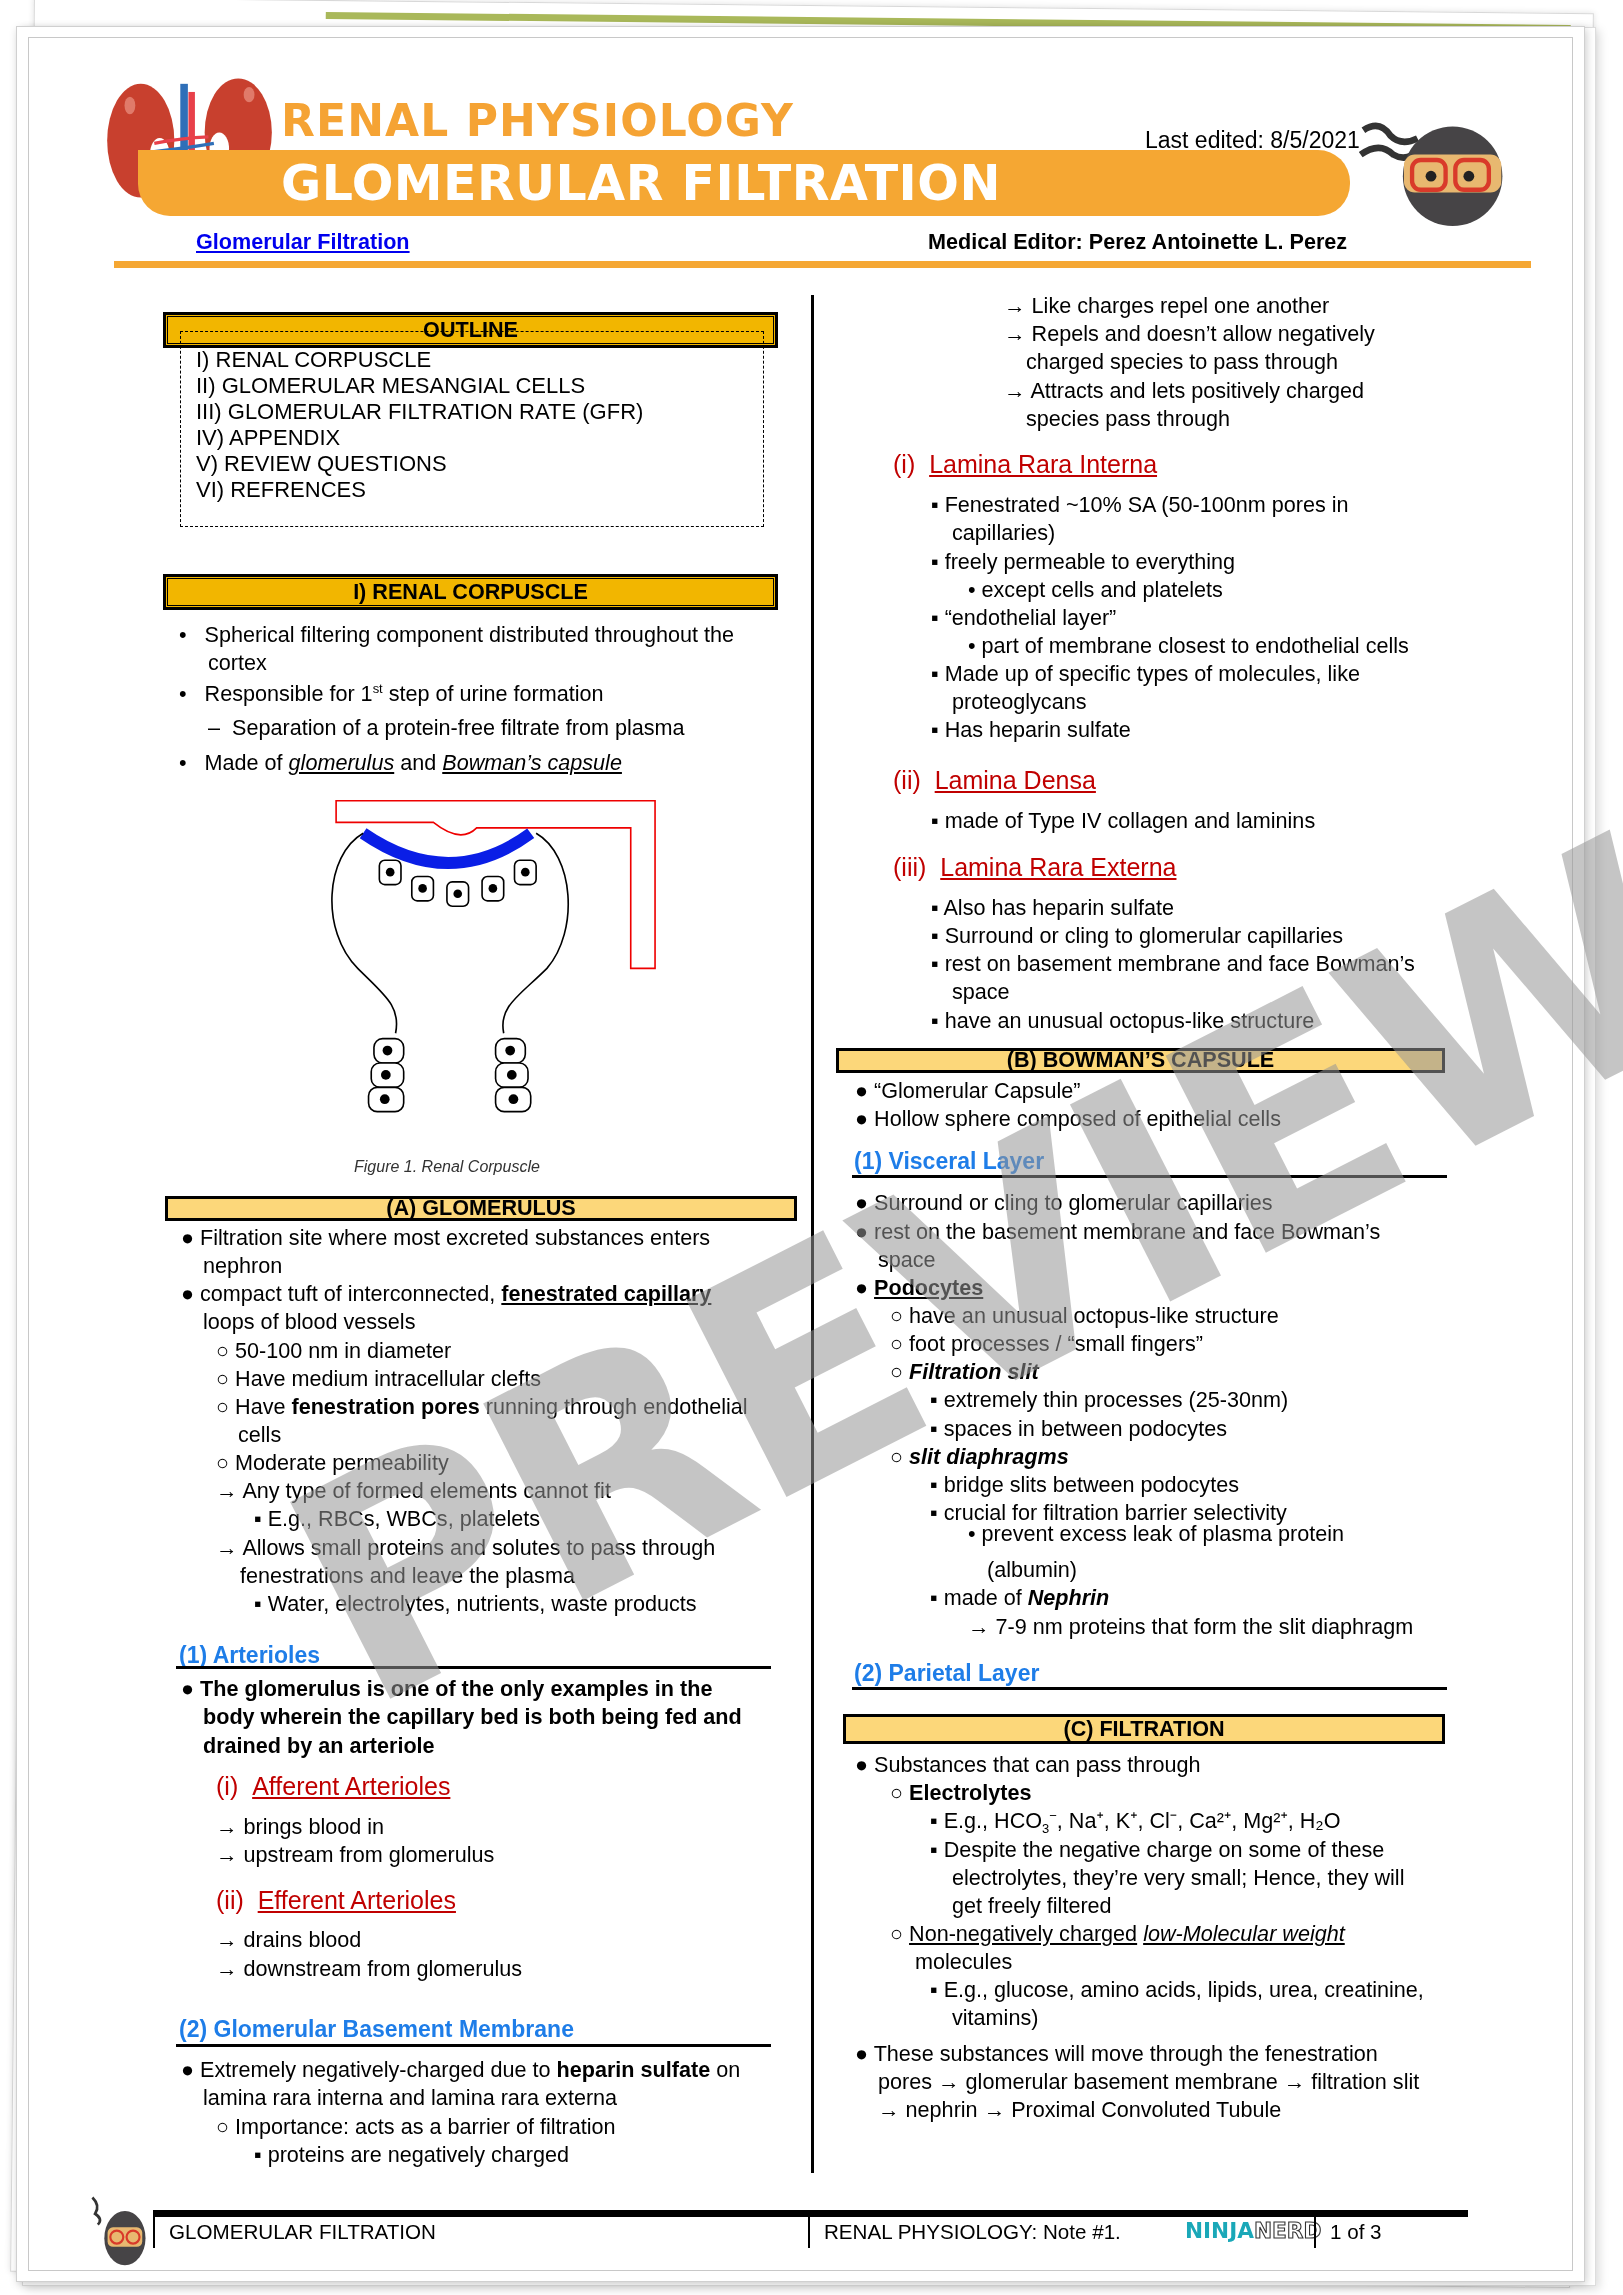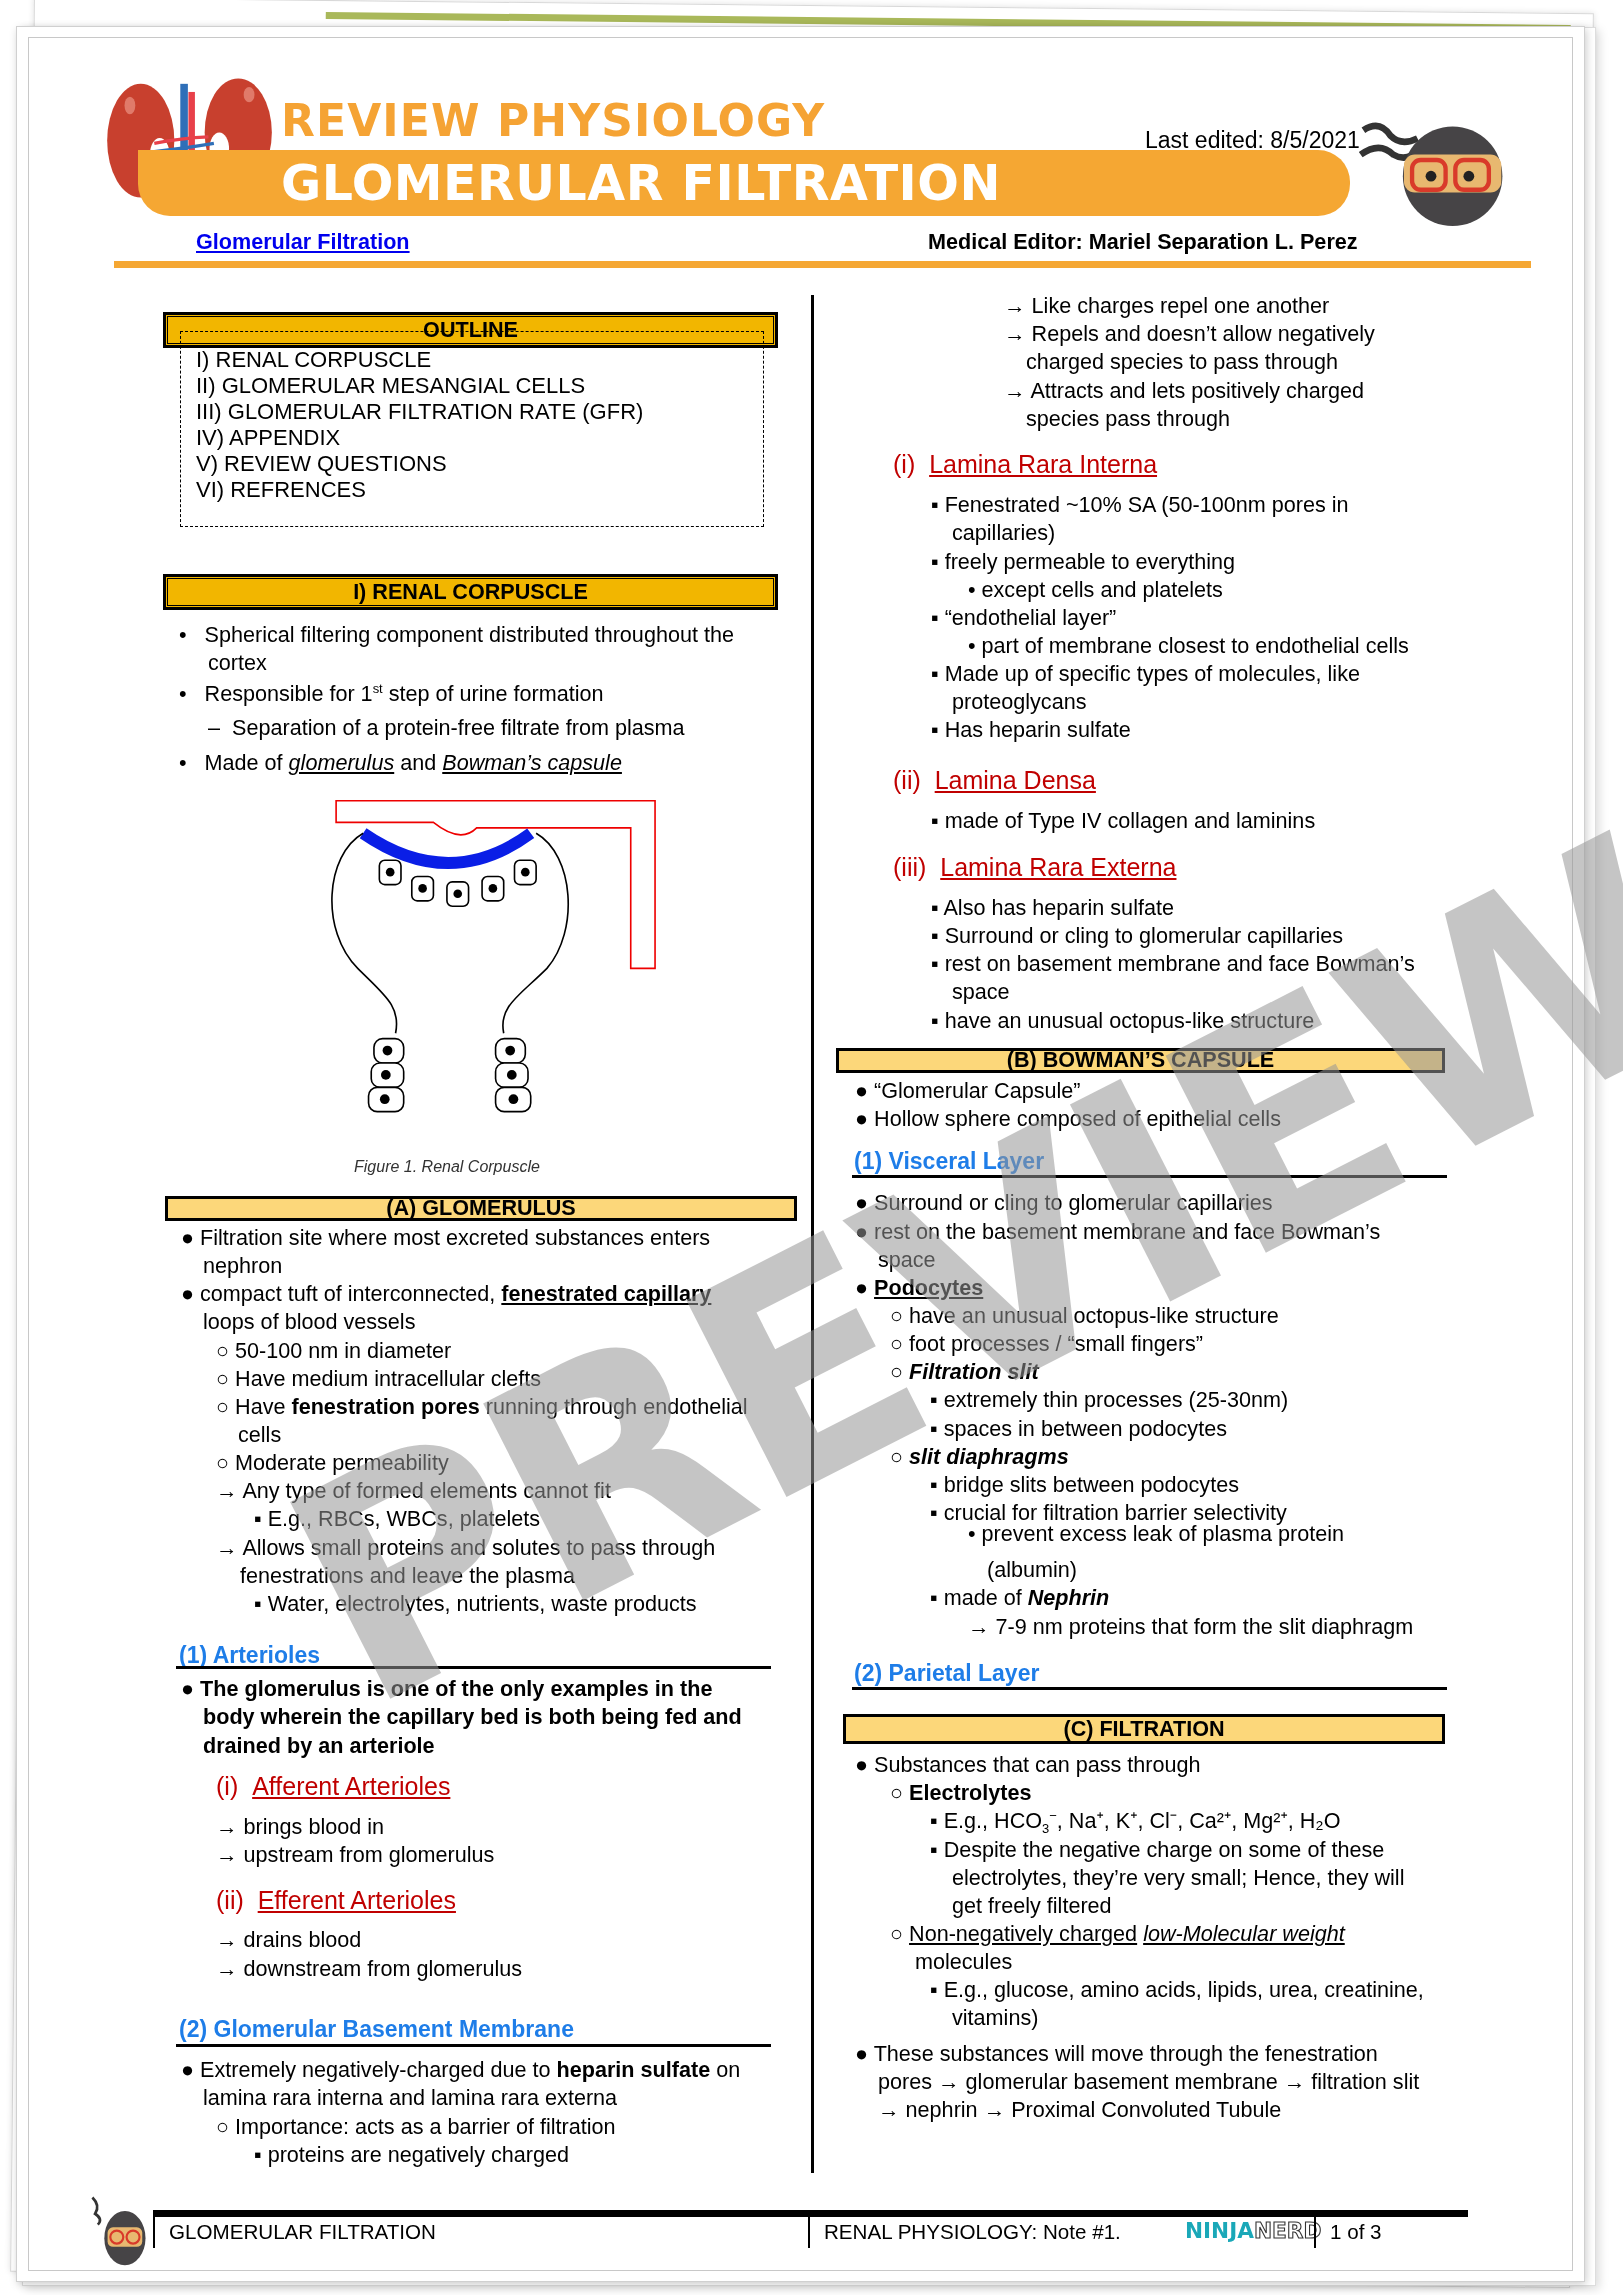--- a/index.html
+++ b/index.html
@@ -58,35 +58,35 @@
   <ellipse cx="110" cy="150" rx="18" ry="30" fill="#fff"></ellipse>
   <ellipse cx="220" cy="140" rx="18" ry="30" fill="#fff"></ellipse>
   <rect x="148" y="20" width="14" height="215" fill="#2f6fb8"></rect>
   <rect x="163" y="35" width="12" height="200" fill="#e8404a"></rect>
   <path d="M100 130 Q150 120 200 118" stroke="#e8404a" stroke-width="6" fill="none"></path>
   <path d="M100 145 Q150 140 210 130" stroke="#2f6fb8" stroke-width="6" fill="none"></path>
   <ellipse cx="55" cy="60" rx="10" ry="16" fill="#e07a6a"></ellipse>
   <ellipse cx="275" cy="40" rx="10" ry="14" fill="#e07a6a"></ellipse>
 </svg>
 <div class="banner"></div>
-<div class="title1">REVIEW PHYSIOLOGY</div>
+<div class="title1">RENAL PHYSIOLOGY</div>
 <div class="title2">GLOMERULAR FILTRATION</div>
 <div class="edited">Last edited: 8/5/2021</div>
 <svg class="ninja" viewBox="0 0 270 220">
   <path d="M10 30 Q40 10 60 40 Q80 60 110 45" stroke="#333" stroke-width="12" fill="none"></path>
   <path d="M5 75 Q40 50 65 75 Q90 90 115 65" stroke="#333" stroke-width="12" fill="none"></path>
   <circle cx="175" cy="115" r="92" fill="#464446"></circle>
   <rect x="85" y="75" width="180" height="70" rx="20" fill="#e8b870"></rect>
   <rect x="100" y="85" width="62" height="55" rx="16" fill="none" stroke="#d93a2a" stroke-width="8"></rect>
   <rect x="180" y="85" width="62" height="55" rx="16" fill="none" stroke="#d93a2a" stroke-width="8"></rect>
   <circle cx="135" cy="115" r="10" fill="#222"></circle>
     <circle cx="205" cy="115" r="10" fill="#222"></circle>
 </svg>
 <div class="hlink">Glomerular Filtration</div>
-<div class="editor">Medical Editor: Mariel Separation L. Perez</div>
+<div class="editor">Medical Editor: Perez Antoinette L. Perez</div>
 <div class="hrule"></div>
 
 <div class="coldiv"></div>
 
 <div class="sec-dbl" style="left:165px;top:314px;width:611px;height:32px;line-height:25px;">OUTLINE</div>
 <div class="outline-box">
   <div>I) RENAL CORPUSCLE</div>
   <div>II) GLOMERULAR MESANGIAL CELLS</div>
   <div>III) GLOMERULAR FILTRATION RATE (GFR)</div>
   <div>IV) APPENDIX</div>

